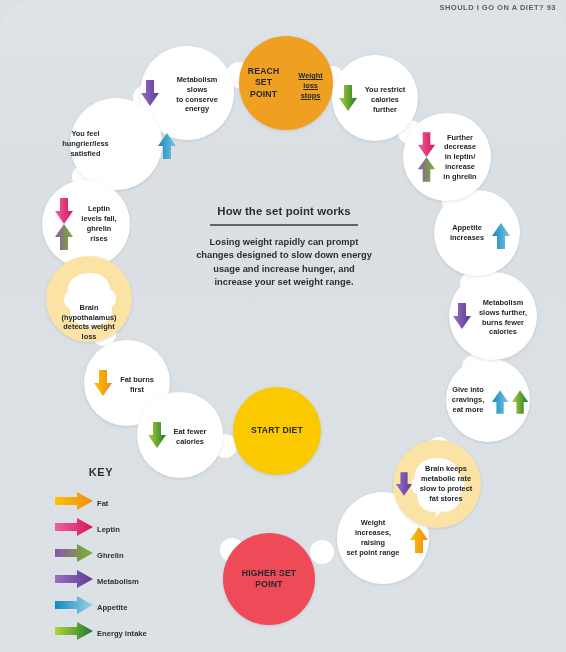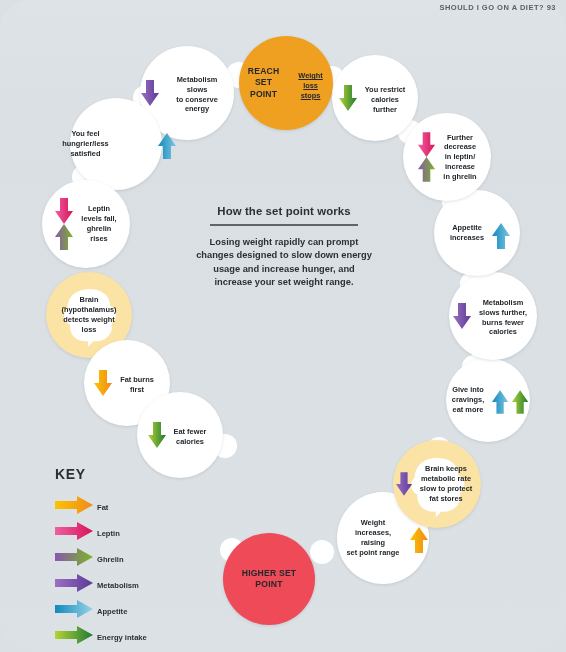--- a/index.html
+++ b/index.html
@@ -68,21 +68,21 @@
   }
   .panel .rule {
     height: 1.6px; background: #5d646b; margin: 7px 14px 10px 14px;
   }
   .panel p {
     font-size: 9.3px; font-weight: bold; color: #2b3035;
     line-height: 1.45;
   }
   
   .key { position: absolute; left: 55px; top: 466px; }
-  .key h3 { font-size: 14px; font-weight:bold; color:#2b3035; letter-spacing:.6px;}
+  .key h3 { font-size: 11px; font-weight:bold; color:#2b3035; letter-spacing:.6px;text-align:center;}
   .key .row { display:flex; align-items:center; height:22px; margin-top:4px;}
   .key .row:first-of-type { margin-top: 14px; }
   .key .lbl { font-size: 7.6px; font-weight: bold; color:#2b3035; margin-left: 42px;}
   .key .karrow { position:absolute; left:0; }
 </style>
 </head>
 <body>
 
 <div id="page">
 
@@ -165,21 +165,21 @@
         <path d="M6 0 h8 v13 h5 L10 26 L1 13 h5 z" fill="url(#glep1)"></path>
         <path d="M10 26 L19 39 h-5 v13 h-8 V39 H1 z" fill="url(#ggre1)"></path>
       </svg>
     </span>
     <div class="txt">Leptin
 levels fall,
 ghrelin
 rises</div>
   </div>
 
-  <div class="node brain" style="left:46px;top:272px;width:86px;height:86px;">
+  <div class="node brain" style="left:46px;top:256px;width:86px;height:86px;align-items:flex-end;">
     <svg class="inner-brain" viewBox="0 0 100 100">
       <path d="M50 10 C30 10 18 22 18 38 C10 44 12 58 22 62 C20 76 32 88 48 86 L48 94 L56 86
                C74 88 86 74 82 60 C92 54 90 38 80 34 C80 18 66 10 50 10 Z" fill="#ffffff"></path>
     </svg>
     <div class="txt">Brain
 (hypothalamus)
 detects weight
 loss</div>
   </div>
 
@@ -208,20 +208,23 @@
               <stop offset="1" stop-color="#1d7a34"></stop>
             </linearGradient>
           </defs>
         <path d="M6 0 h8 v13 h5 L10 26 L1 13 h5 z" fill="url(#gen1)"></path>
       </svg>
     </span>
     <div class="txt" style="margin-top:4px;">Eat fewer
 calories</div>
   </div>
 
+  <div class="node start" style="left:233px;top:387px;width:88px;height:88px;">
+    <div class="txt big">START DIET</div>
+  </div>
 
   <div class="node higher" style="left:223px;top:533px;width:92px;height:92px;">
     <div class="txt big">HIGHER SET
 POINT</div>
   </div>
 
   <div class="node" style="left:337px;top:492px;width:92px;height:92px;">
     <div class="txt">Weight
 increases, raising
 set point range</div>

